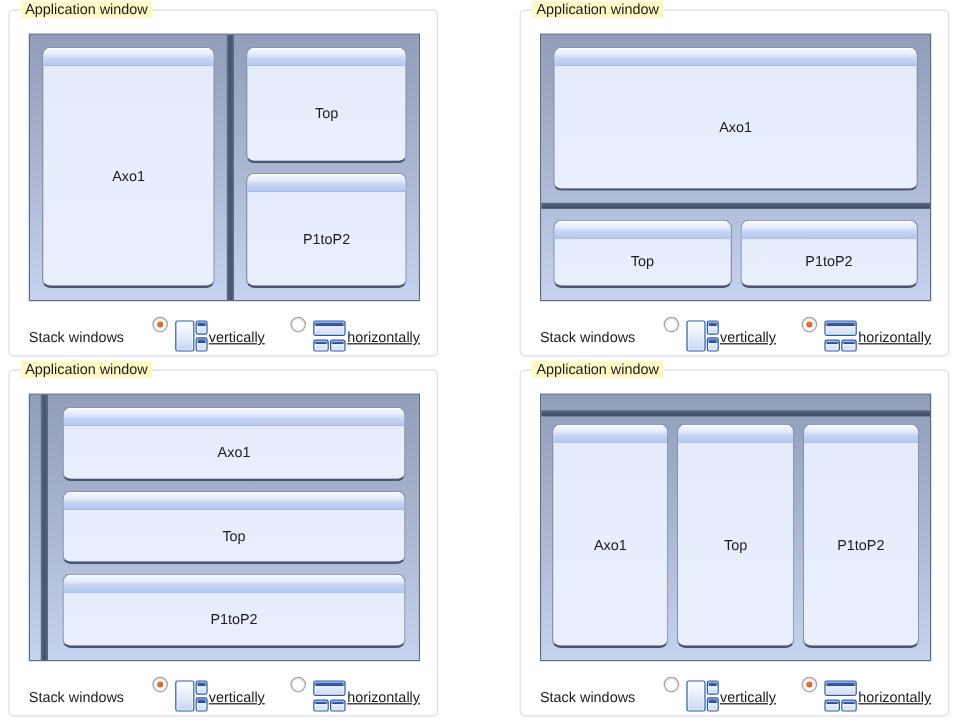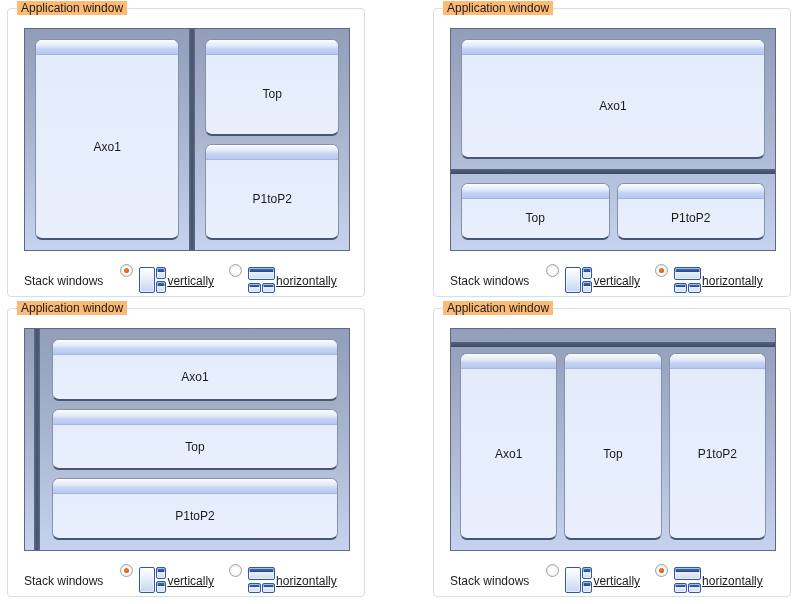--- a/index.html
+++ b/index.html
@@ -5,21 +5,21 @@
   * { margin:0; padding:0; box-sizing:border-box; }
   html,body { width:797px; height:604px; background:#ffffff; overflow:hidden;
     font-family:"Liberation Sans", sans-serif; font-size:12px; color:#1b1b1b; }
 
   .grid { display:grid; grid-template-columns:358px 358px; column-gap:68px; row-gap:11px;
     padding:8px 0 0 7px; }
 
   
   .groupbox { position:relative; width:358px; height:289px; border:1px solid #d6dee8;
     border-radius:4px; background:#fff; padding:19px 14px 0 16px; }
-  .gb-label { position:absolute; top:-8px; left:9px; background:#fdba74; padding:0 4px;
+  .gb-label { position:absolute; top:-8px; left:9px; background:#fef9c3; padding:0 4px;
     font-size:12px; color:#1b1b1b; white-space:nowrap;text-align:center; }
 
   
   .app-panel { position:relative; height:223px; border:1px solid #5d6a86;
     background:linear-gradient(180deg,#929eb9 0%,#a8b4ce 45%,#c6d3ef 100%);
     display:flex; overflow:hidden; }
 
   .region { display:flex; }
   .pad { padding:10px; }
 
@@ -55,21 +55,21 @@
   
   .layout-c .region-stack { flex:1; flex-direction:column; gap:8px; padding:10px 11px 10px 12px; }
   .layout-c .region .window { flex:1; }
 
   
   .layout-d { flex-direction:column; }
   .layout-d .region-row { flex:1; flex-direction:row; gap:7px; padding:6px 9px 10px; }
   .layout-d .region .window { flex:1; }
 
   
-  .controls { display:flex; align-items:flex-start; margin-top:12px; height:34px; }
+  .controls { display:flex; align-items:flex-start; margin-top:12px; height:34px;justify-content:space-between; }
   .stack-label { margin-top:11px; white-space:nowrap; }
   .option { display:flex; align-items:flex-start; margin-left:17px; cursor:default; }
   .option + .option { margin-left:15px; }
   .radio { flex:none; width:13px; height:13px; margin-top:1px; border-radius:50%;
     border:1px solid #a2a2a2; position:relative;
     background:radial-gradient(circle at 50% 30%,#ffffff 45%,#ededed);
     box-shadow:inset 0 1px 2px rgba(0,0,0,.12); }
   .radio[data-selected="true"]::after { content:""; position:absolute; inset:3px;
     border-radius:50%; background:radial-gradient(circle at 45% 38%,#ef8030,#d2560f 75%); }
   .opt-label { margin-top:11px; margin-left:1px; white-space:nowrap;text-decoration:underline; }

